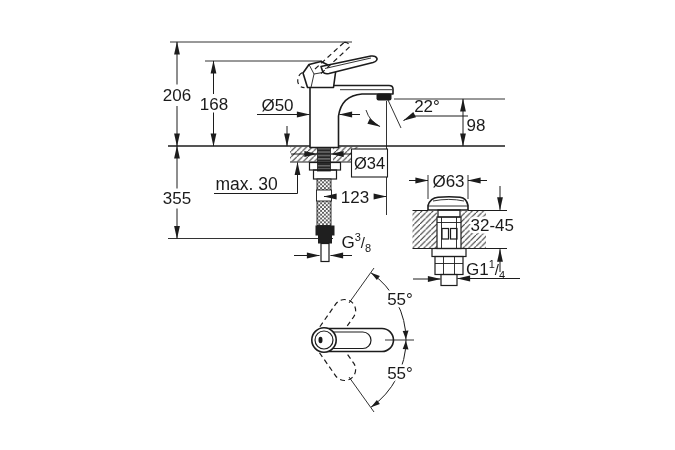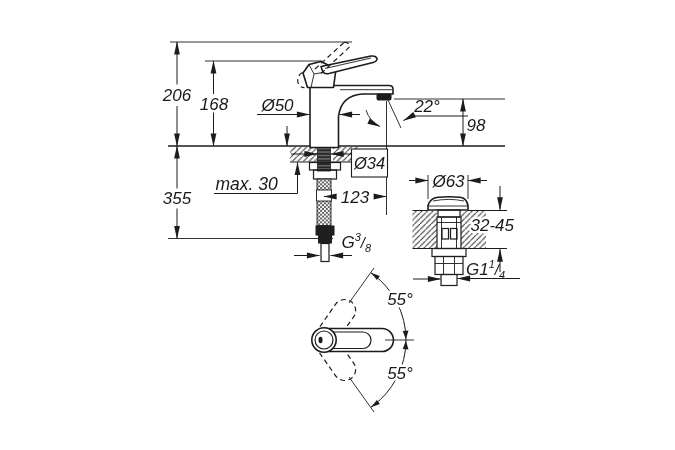--- a/index.html
+++ b/index.html
@@ -2,21 +2,20 @@
 <html><head>
 <meta charset="utf-8">
 <style>
   html,body{margin:0;padding:0;background:#fff;}
   .sheet{
     position:relative;
     width:626px;height:450px;
     background:#ffffff;
     font-family:"Liberation Sans","DejaVu Sans",sans-serif;
     overflow:hidden;
-    font-style:italic;
   }
   svg{display:block;}
   text{
     fill:#1a1a1a;
     font-family:"Liberation Sans","DejaVu Sans",sans-serif;
     font-size:17px;
   }
   .t-mid{text-anchor:middle;}
   .halo{paint-order:stroke;stroke:#ffffff;stroke-width:5px;stroke-linejoin:round;}
   .obj{stroke:#1c1c1c;stroke-width:1.6;fill:#ffffff;stroke-linejoin:round;}

